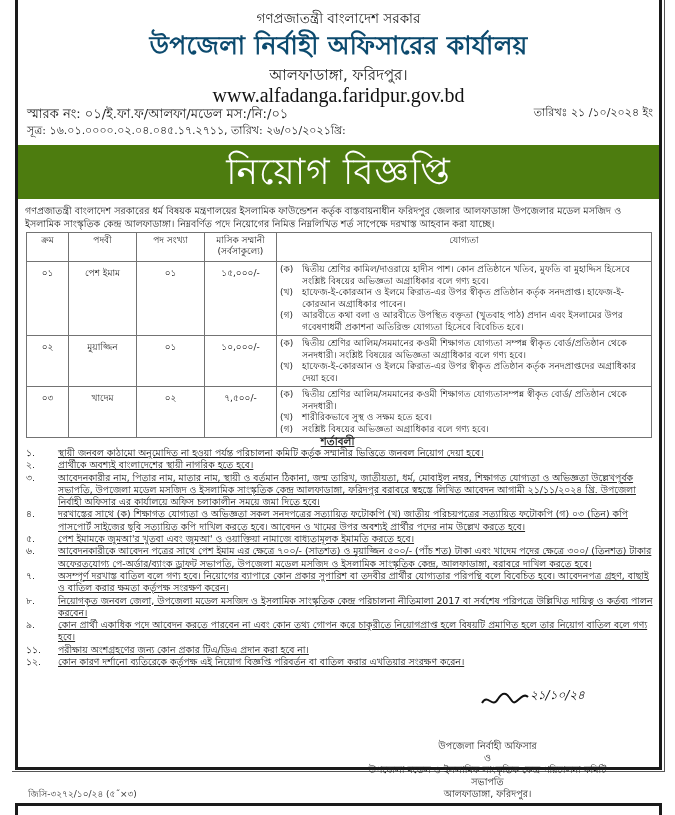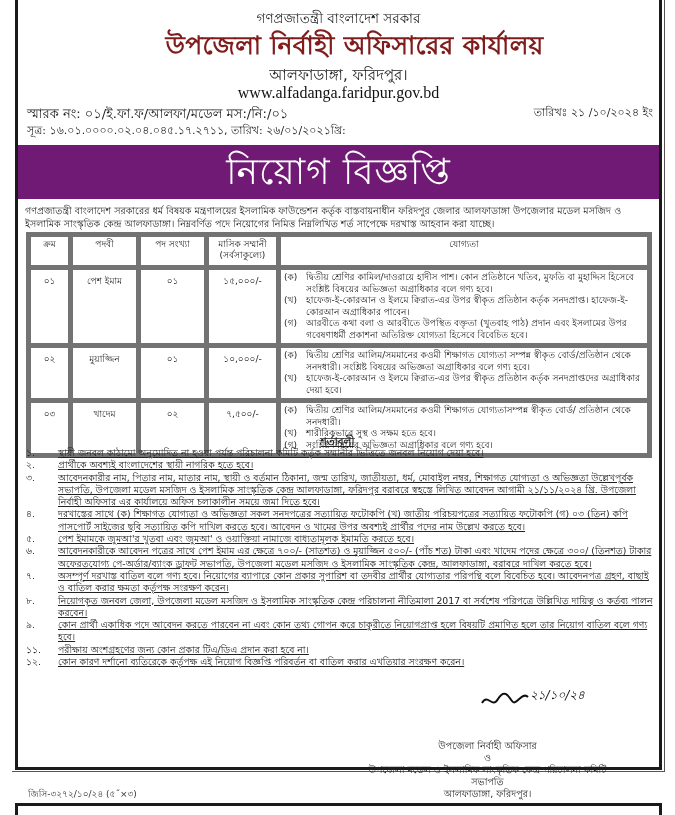--- a/index.html
+++ b/index.html
@@ -6,31 +6,31 @@
   body { width:675px; height:815px; position:relative; overflow:hidden;
          font-family:"DejaVu Sans", sans-serif; color:#222; }
   .frame { position:absolute; left:15px; top:-4px; width:647px; height:774px;
            border:3px solid #1a1a1a; box-sizing:border-box; background:#fff; }
   .frame-outer { position:absolute; left:12px; top:-4px; width:653px; height:776px;
            border-right:1px solid #555; border-bottom:1px solid #555; box-sizing:border-box; }
   .frame2 { position:absolute; left:15px; top:803px; width:647px; height:20px;
            border:3px solid #1a1a1a; box-sizing:border-box; }
   .header { position:absolute; left:18px; top:0; width:641px; text-align:center; }
   .gov { position:absolute; top:8px; width:100%; text-align:center; font-size:13.5px; color:#222; }
-  .office { position:absolute; top:26px; width:100%; text-align:center; font-size:25px; font-weight:bold; color:#7f1d1d; letter-spacing:0.3px;padding-left:16px; }
+  .office { position:absolute; top:26px; width:100%; text-align:center; font-size:25px; font-weight:bold; color:#0c4a6e; letter-spacing:0.3px; }
   .place { position:absolute; top:63px; width:100%; text-align:center; font-size:15px; color:#222; }
-  .web { position:absolute; top:84px; width:100%; text-align:center; font-family:"Liberation Serif", serif; font-size:16px; color:#111; }
+  .web { position:absolute; top:84px; width:100%; text-align:center; font-family:"Liberation Serif", serif; font-size:20px; color:#111; }
   .memo { position:absolute; left:27px; top:104px; font-size:13px; color:#222; }
   .date { position:absolute; right:22px; top:104px; font-size:11px; color:#222;text-align:right; }
   .ref { position:absolute; left:27px; top:122px; font-size:11px; color:#222; }
-  .banner { position:absolute; left:18px; top:145px; width:641px; height:54px; background:#701a75;
+  .banner { position:absolute; left:18px; top:145px; width:641px; height:54px; background:#4d7c0f;
             color:#fff; text-align:center; font-size:36px; line-height:54px; letter-spacing:1px; }
   .intro { position:absolute; left:25px; top:204px; width:628px; font-size:9.5px; line-height:13px; color:#222; }
   table.posts { position:absolute; left:26px; top:232px; width:626px; border-collapse:collapse; font-size:9px; color:#222; }
-  table.posts th, table.posts td { border:5px solid #737373; vertical-align:top; padding:2px 3px; }
+  table.posts th, table.posts td { border:1px solid #737373; vertical-align:top; padding:2px 3px; }
   table.posts th { font-weight:normal; text-align:center; height:24px; line-height:11px; }
   table.posts td.c { text-align:center; padding-top:4px; }
   .q { display:flex; line-height:11.5px; }
   .q .k { width:22px; flex:none; }
   .q .t { flex:1; }
   .cond-title { position:absolute; left:0; width:675px; top:434px; text-align:center; font-size:10.5px; font-weight:bold; text-decoration:underline; color:#222; }
   .conds { position:absolute; left:26px; top:447px; width:628px; font-size:9.3px; color:#222; }
   .cond { display:flex; line-height:12.3px; }
   .cond .n { width:32px; flex:none; }
   .cond .t { flex:1;text-decoration:underline; }

